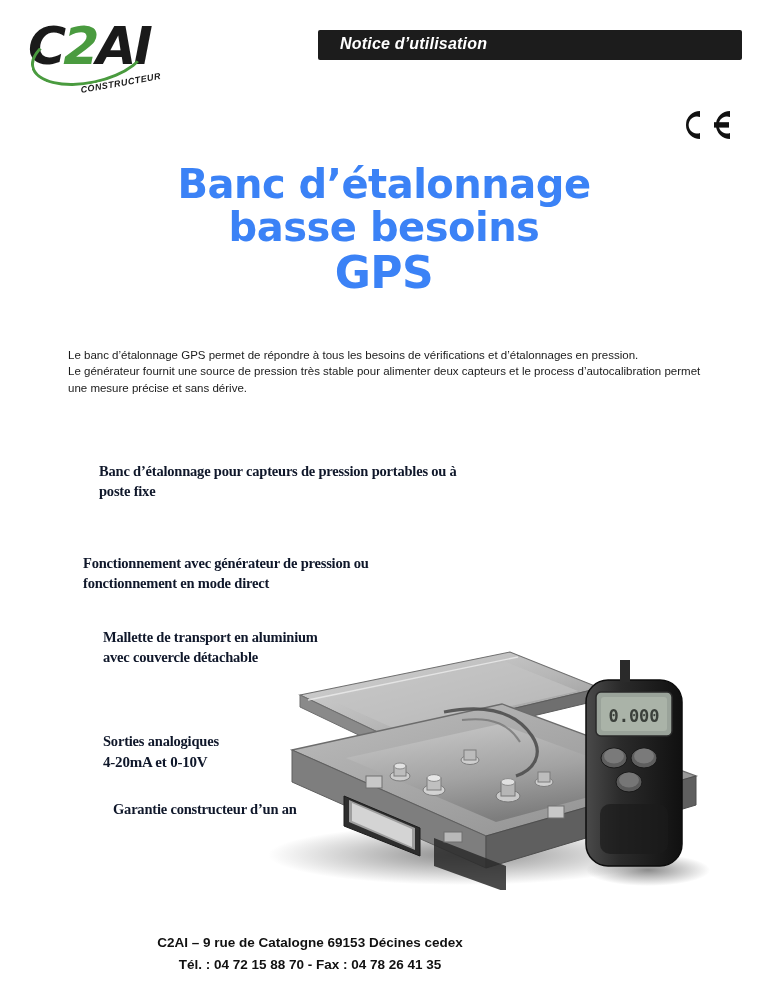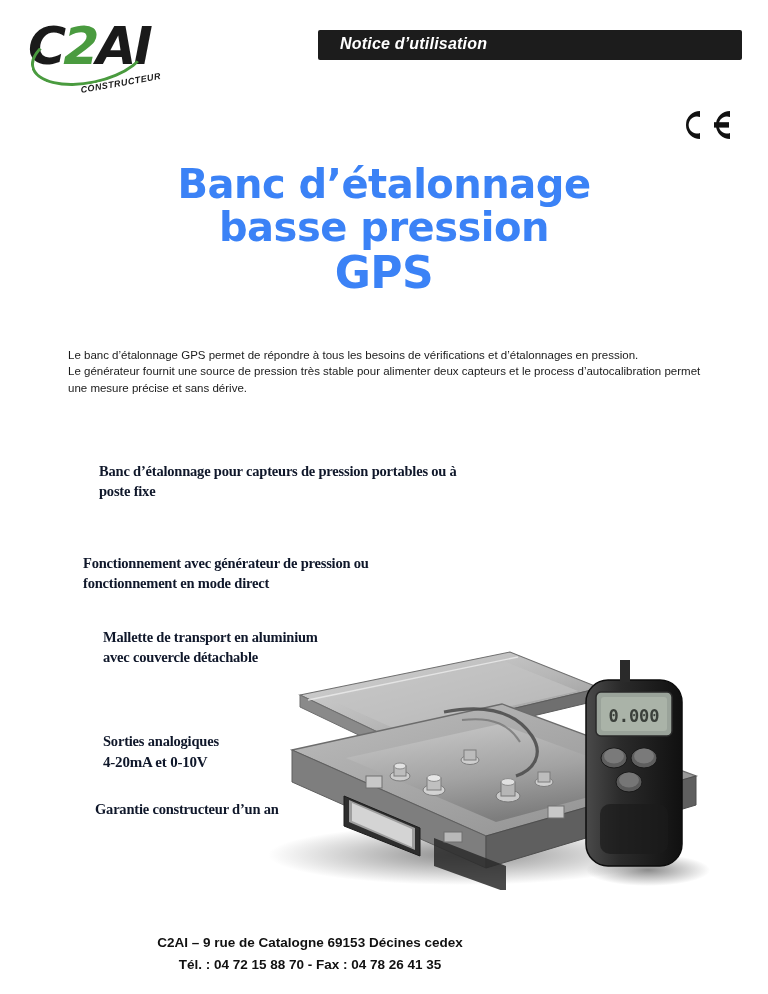--- a/index.html
+++ b/index.html
@@ -150,21 +150,21 @@
   .feature .sub {
     display: block;
     font-size: 15px;
     font-weight: bold;
     letter-spacing: -0.2px;
   }
   .f1 { left: 99px;  top: 0px;   width: 360px; }
   .f2 { left: 83px;  top: 92px;  width: 380px; }
   .f3 { left: 103px; top: 166px; width: 230px; }
   .f4 { left: 103px; top: 270px; width: 230px; }
-  .f5 { left: 95px; top: 338px; width: 300px; }
+  .f5 { left: 113px; top: 338px; width: 300px; }
 
   
   .photo {
     position: absolute;
     left: 248px;
     top: 600px;
     width: 500px;
     height: 290px;
   }
   .photo svg { display: block; }
@@ -200,21 +200,21 @@
 <div class="ce-mark">
   <svg width="64" height="34" viewBox="0 0 64 34" xmlns="http://www.w3.org/2000/svg">
     <path d="M26 3 A14 14 0 1 0 26 31 L26 25 A8.5 8.5 0 1 1 26 9 Z" fill="#111111"></path>
     <path d="M56 3 A14 14 0 1 0 56 31 L56 25 A8.5 8.5 0 1 1 56 9 Z" fill="#111111"></path>
     <rect x="40" y="14.2" width="15" height="5.4" fill="#111111"></rect>
   </svg>
 </div>
 
 <div class="doc-title">
   <div>Banc d’étalonnage</div>
-  <div>basse pression</div>
+  <div>basse besoins</div>
   <div class="l3">GPS</div>
 </div>
 
 <div class="intro">
   <div>Le banc d’étalonnage GPS permet de répondre à tous les besoins de vérifications et d’étalonnages en pression.</div>
   <div>Le générateur fournit une source de pression très stable pour alimenter deux capteurs et le process d’autocalibration permet une mesure précise et sans dérive.</div>
 </div>
 
 <div class="features">
   <div class="feature f1">

